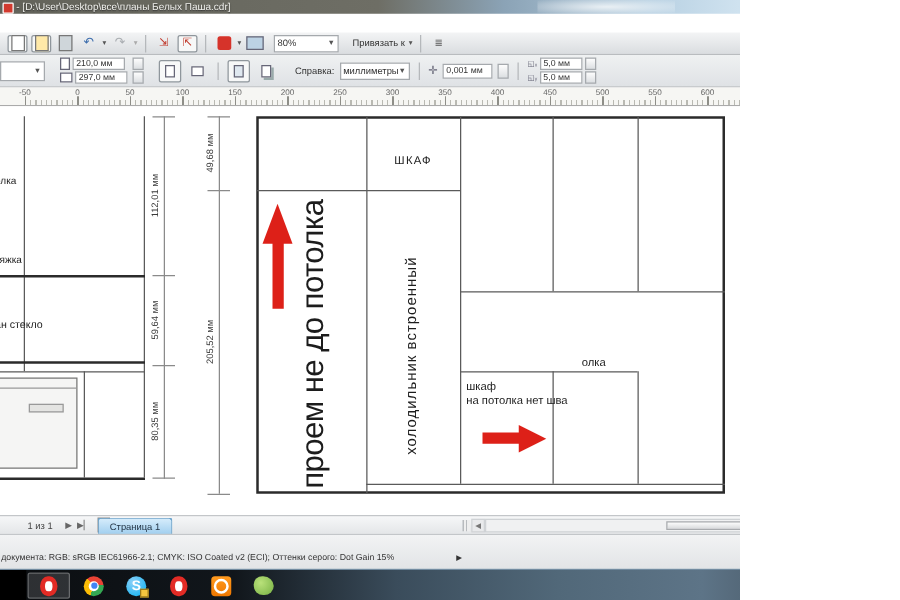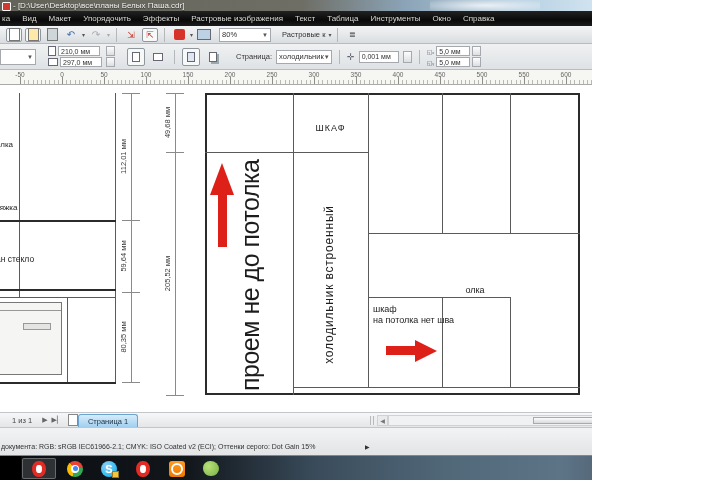--- a/index.html
+++ b/index.html
@@ -104,33 +104,20 @@
 <body>
 
 <div id="screen">
 
   <div id="titlebar" class="abs">
     <div class="blob abs"></div>
     <div id="title-icon" class="abs"></div>
     <div id="title-text" class="abs">- [D:\User\Desktop\все\планы Белых Паша.cdr]</div>
   </div>
 
-  <div id="menubar" class="abs">
-    <span>ка</span>
-    <span>Вид</span>
-    <span>Макет</span>
-    <span>Упорядочить</span>
-    <span>Эффекты</span>
-    <span>Растровые изображения</span>
-    <span>Текст</span>
-    <span>Таблица</span>
-    <span>Инструменты</span>
-    <span>Окно</span>
-    <span>Справка</span>
-  </div>
 
   <div id="toolbar1" class="abs toolrow">
     <div class="tbtn pressed">
         <div class="icon-doc"></div>
       </div>
     <div class="tbtn pressed">
         <div class="icon-doc" style="background:#ffe9a8"></div>
       </div>
     <div class="tbtn">
         <div class="icon-doc" style="background:#cfd6da"></div>
@@ -156,21 +143,21 @@
       </div>
     <span class="caret">▾</span>
     <div class="tbtn">
         <div style="width:12px;height:9px;border:1px solid #667;background:#bcd2e4"></div>
       </div>
     <div class="combo" style="width:52px;margin-left:4px">
       <span>80%</span>
       <span class="caret">▼</span>
     </div>
     <div style="display:flex;align-items:center;gap:3px;margin-left:8px">
-      <span class="lbl">Растровые к</span>
+      <span class="lbl">Привязать к</span>
       <span class="caret">▾</span>
     </div>
     <div class="sep"></div>
     <div class="tbtn">
         <span style="font-size:8px;color:#555">≣</span>
       </div>
   </div>
 
   <div id="propbar" class="abs toolrow">
     <div class="combo" style="width:36px;height:16px">
@@ -197,23 +184,23 @@
     <div class="tbtn" style="width:18px;height:18px">
         <div class="icon-page-sm land"></div>
       </div>
     <div class="sep"></div>
     <div class="tbtn pressed" style="width:18px;height:18px">
         <div class="icon-page-sm" style="background:#dfe8f0"></div>
       </div>
     <div class="tbtn" style="width:18px;height:18px">
         <div class="icon-page-sm" style="box-shadow:2px 2px 0 #9aa"></div>
       </div>
-    <span class="lbl" style="margin-left:10px">Страница:</span>
+    <span class="lbl" style="margin-left:10px">Справка:</span>
     <div class="combo" style="width:56px;height:14px">
-      <span>холодильник</span>
+      <span>миллиметры</span>
       <span class="caret">▼</span>
     </div>
     <div class="sep"></div>
     <span style="font-size:9px;color:#667;font-weight:bold">✛</span>
     <div class="mini-field" style="width:40px;height:12px">0,001 мм</div>
     <div class="stepper" style="height:12px"></div>
     <div class="sep"></div>
     <div class="stack">
       <div class="hrow">
         <span style="font-size:6px;color:#667">◱ₓ</span>
@@ -317,21 +304,21 @@
       <div class="abs dimlab" style="left:163px;top:310px;width:243px">205,52 мм</div>
 
       <div class="abs dimline" style="left:615px;top:8px;width:1px;height:302px"></div>
       <div class="abs dimtick" style="left:606px;top:8px;width:18px"></div>
       <div class="abs dimtick" style="left:606px;top:310px;width:18px"></div>
       <div class="abs dimlab" style="left:619px;top:310px;width:302px">256,00 мм</div>
     </div>
   </div>
 
   <div id="pagebar" class="abs">
-    <span style="margin-left:12px">1 из 1</span>
+    <span style="margin-left:22px">1 из 1</span>
     <span class="navglyph" style="margin-left:10px">▶</span>
     <span class="navglyph">▶▏</span>
     <div style="width:8px;height:10px;border:1px solid #888;background:#fff;margin:0 4px;position:relative"></div>
     <div id="page-tab">
         <span>Страница 1</span>
       </div>
     <div id="splitter"></div>
     <div class="scroll-arrow" style="left:377px">◀</div>
     <div id="hscroll-track">
       <div id="hscroll-thumb"></div>

